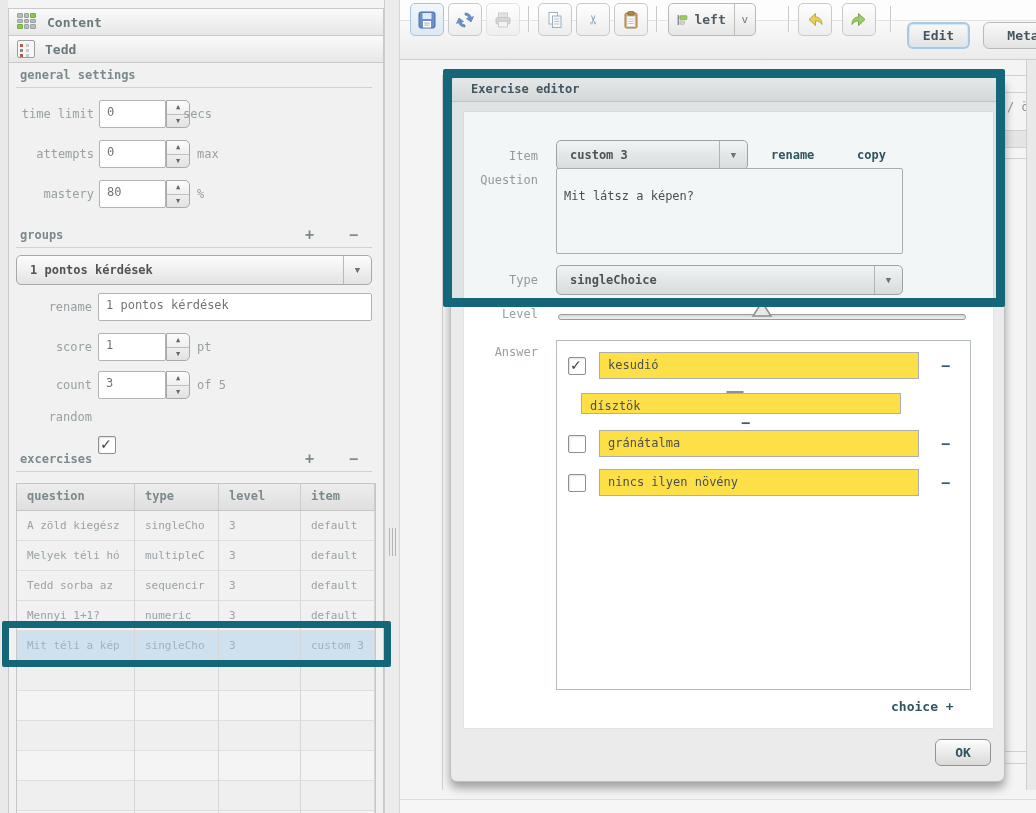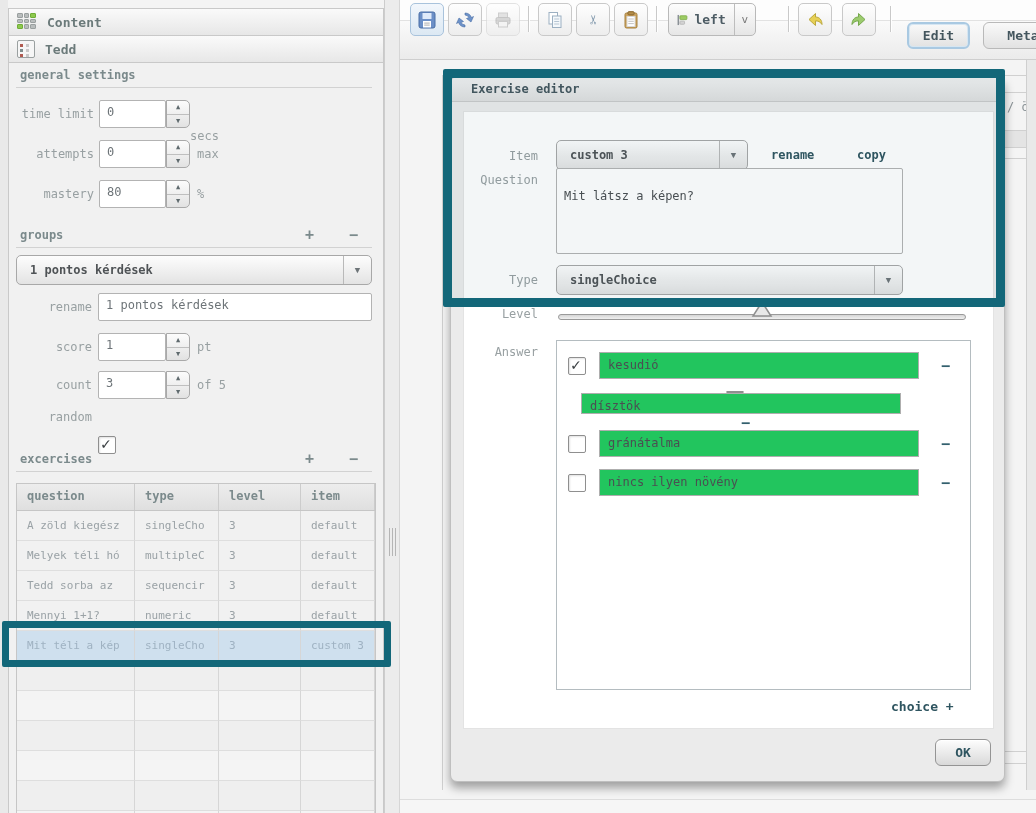--- a/index.html
+++ b/index.html
@@ -92,21 +92,21 @@
     background:linear-gradient(#f1f1f1,#e0e0e0);border-bottom:1px solid #cbcbcb;
     border-radius:7px 7px 0 0;display:flex;align-items:center;}
   .dlg-title{font-weight:bold;color:#44565e;font-size:12px;padding-left:20px;}
   .dlg-white{position:absolute;left:12px;top:34px;width:531px;height:618px;background:#ffffff;
     border:1px solid #e3e3e3;box-sizing:border-box;}
   .dlg-label{position:absolute;color:#98a0a2;font-size:12px;text-align:right;width:70px;}
   .link{font-weight:bold;color:#2f5560;font-size:12px;cursor:pointer;}
   .answer-panel{position:absolute;left:555px;top:340px;width:415px;height:350px;
     background:#fff;border:1px solid #b4bcc0;box-sizing:border-box;z-index:22;}
   .ans-row{position:absolute;left:11px;height:27px;display:flex;align-items:center;}
-  .ans-input{box-sizing:border-box;width:320px;height:27px;background:#22c55e;border:1px solid #aeaeae;
+  .ans-input{box-sizing:border-box;width:320px;height:27px;background:#fde047;border:1px solid #aeaeae;
     color:#4b4f52;font-size:12px;padding:5px 0 0 8px;margin-left:13px;}
   .minus{font-weight:bold;color:#33606e;font-size:15px;margin-left:22px;cursor:pointer;}
   .slider-track{position:absolute;left:557px;top:313px;width:406px;height:4px;
     border:1px solid #9a9a9a;border-radius:4px;background:linear-gradient(#d6d6d6,#f0f0f0);z-index:22;}
   .slider-thumb{position:absolute;top:-15px;margin-left:-11px;cursor:pointer;}
   .ok-btn{position:absolute;left:484px;top:662px;width:56px;height:27px;box-sizing:border-box;
     border:1px solid #949494;border-radius:6px;background:linear-gradient(#fdfdfd,#d9d9d9);
     box-shadow:0 1px 0 #fff inset;display:flex;align-items:center;justify-content:center;
     font-weight:bold;color:#2f5560;font-size:13px;cursor:pointer;}
   
@@ -152,21 +152,21 @@
 
 <div class="abs sec-title" style="left:20px;top:68px;">general settings</div>
 <div class="abs hr" style="left:16px;top:87px;width:356px;"></div>
 
 <div class="abs lbl" style="left:12px;top:107px;width:82px;">time limit</div>
 <div class="abs tin" style="left:99px;top:100px;width:67px;height:28px;">0</div>
 <div class="abs spin" style="left:166px;top:100px;">
     <span>▲</span>
     <span>▼</span>
   </div>
-<div class="abs suffix" style="left:190px;top:107px;margin-top:22px;">secs</div>
+<div class="abs suffix" style="left:183px;top:107px;">secs</div>
 
 <div class="abs lbl" style="left:12px;top:147px;width:82px;">attempts</div>
 <div class="abs tin" style="left:99px;top:140px;width:67px;height:28px;">0</div>
 <div class="abs spin" style="left:166px;top:140px;">
     <span>▲</span>
     <span>▼</span>
   </div>
 <div class="abs suffix" style="left:197px;top:147px;">max</div>
 
 <div class="abs lbl" style="left:12px;top:187px;width:82px;">mastery</div>

